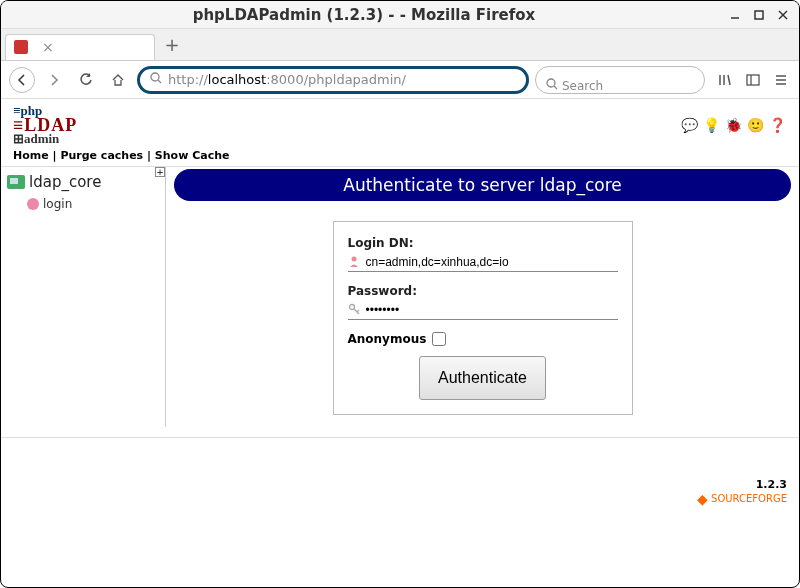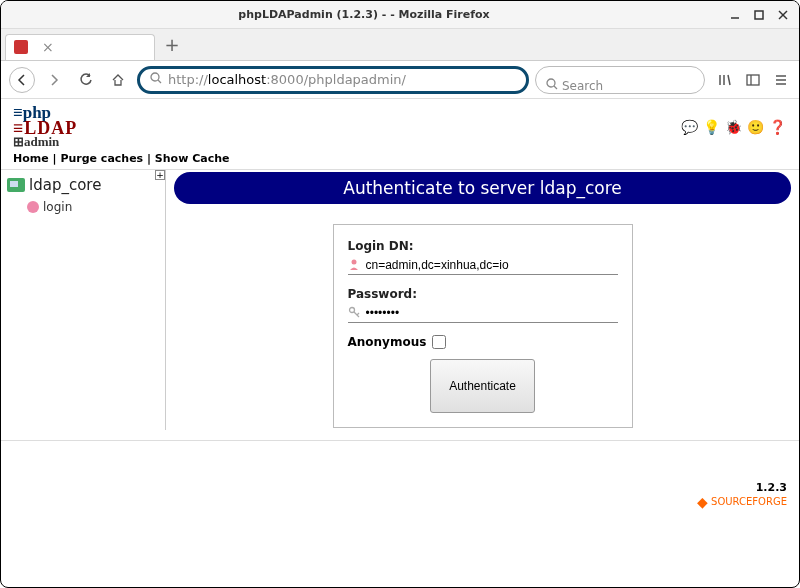--- a/index.html
+++ b/index.html
@@ -1,39 +1,39 @@
 <!DOCTYPE html>
 <html><head>
 <meta charset="utf-8">
 <style>
 * { box-sizing: border-box; margin: 0; padding: 0; }
 body { font-family: "DejaVu Sans", Arial, sans-serif; font-size: 12px; background: #fff; width: 800px; height: 588px; overflow: hidden; border: 1px solid #000; border-radius: 8px; }
 .titlebar { height: 28px; display: flex; align-items: center; padding: 0 8px; background: #f5f5f5; border-bottom: 1px solid #ddd; }
-.titlebar .title { flex: 1; text-align: center; font-size: 11px; font-weight: bold; color: #333; }
+.titlebar .title { flex: 1; text-align: center; font-size: 15px; font-weight: bold; color: #333; }
 .winbtn { width: 16px; height: 16px; margin-left: 8px; display: flex; align-items: center; justify-content: center; cursor: pointer; }
 .tabbar { height: 32px; display: flex; align-items: center; background: #f0f0f0; border-bottom: 1px solid #ccc; padding-left: 4px; }
 .tab { display: flex; align-items: center; height: 26px; padding: 0 8px; background: #fff; border: 1px solid #ccc; border-bottom: none; border-radius: 4px 4px 0 0; font-size: 12px; color: #333; margin-top: 4px; min-width: 150px; }
 .tab .favicon { width: 14px; height: 14px; margin-right: 6px; background: #cc3333; border-radius: 2px; }
 .tab .label { flex: 1; white-space: nowrap; overflow: hidden; text-overflow: ellipsis; }
 .tab .close { margin-left: 8px; color: #888; cursor: pointer; font-size: 14px; }
 .newtab { width: 26px; height: 26px; display: flex; align-items: center; justify-content: center; color: #666; font-size: 18px; cursor: pointer; margin-left: 4px; }
 .navbar { height: 38px; display: flex; align-items: center; padding: 4px 8px; gap: 6px; border-bottom: 1px solid #ddd; }
 .navbtn { width: 26px; height: 26px; border: 1px solid #bbb; border-radius: 50%; display: flex; align-items: center; justify-content: center; background: #fff; cursor: pointer; }
 .navbtn.plain { border: none; background: transparent; }
 .urlbar { flex: 1; display: flex; align-items: center; height: 28px; border: 3px solid #0c4a6e; border-radius: 14px; padding: 0 10px; background: #fff; }
 .urlbar .mag { color: #888; margin-right: 6px; }
 .urlbar .urltext { flex: 1; font-size: 13px; color: #888; }
 .urlbar .urltext b { color: #000; font-weight: normal; }
 .searchbar { width: 170px; display: flex; align-items: flex-end; height: 28px; border: 1px solid #bbb; border-radius: 14px; padding: 0 10px; background: #fff; color: #888; }
 .righticons { display: flex; gap: 8px; margin-left: 4px; }
 .righticons .ic { width: 20px; display: flex; align-items: center; justify-content: center; color: #555; cursor: pointer; }
 .content { height: calc(588px - 28px - 32px - 38px); overflow: auto; position: relative; }
 .logorow { display: flex; align-items: center; padding: 6px 12px 2px 12px; }
 .logo { font-family: Georgia, serif; font-weight: bold; line-height: 0.9; }
-.logo .l1 { color: #003366; font-size: 17px; }
+.logo .l1 { color: #003366; font-size: 13px; }
 .logo .l2 { color: #8b0000; font-size: 18px; letter-spacing: 1px; }
 .logo .l3 { color: #333; font-size: 13px; }
 .hdricons { margin-left: auto; display: flex; gap: 4px; }
 .hdricons span { width: 18px; height: 18px; display: inline-flex; align-items: center; justify-content: center; font-size: 14px; cursor: pointer; }
 .linkbar { padding: 2px 12px 4px 12px; font-size: 11px; font-weight: bold; border-bottom: 1px solid #ddd; }
 .linkbar a { color: #000; text-decoration: none; cursor: pointer; }
 .mainrow { display: flex; }
 .sidebar { width: 165px; border-right: 1px solid #ccc; padding: 2px 2px; position: relative; min-height: 260px; }
 .sidebar .expand { position: absolute; top: 0; right: 0; width: 10px; height: 10px; border: 1px solid #888; font-size: 9px; line-height: 8px; text-align: center; cursor: pointer; background: #fff; }
 .server { display: flex; align-items: center; padding: 4px; font-size: 15px; color: #222; }
@@ -43,21 +43,21 @@
 .loginlink .pic { width: 12px; height: 12px; background: #e8a; border-radius: 50%; margin-right: 4px; }
 .mainpane { flex: 1; padding: 0 8px; }
 .banner { background: #000080; color: #fff; text-align: center; padding: 6px 0; font-size: 17px; font-weight: normal; margin-top: 2px; border-radius: 16px; }
 .authbox { width: 300px; margin: 20px auto 0 auto; border: 1px solid #bbb; padding: 12px 14px 14px 14px; background: #fff; }
 .authbox .lbl { font-size: 12px; font-weight: bold; color: #222; margin-top: 2px; margin-bottom: 3px; }
 .authbox .fld { display: flex; align-items: center; border-bottom: 1px solid #888; padding: 2px 0; margin-bottom: 12px; }
 .authbox .fld .ficon { width: 14px; height: 14px; margin-right: 4px; }
 .authbox .fld input { border: none; outline: none; flex: 1; font-size: 12px; background: transparent; }
 .anonrow { display: flex; align-items: flex-start; font-size: 12px; font-weight: bold; margin: 6px 0 10px 0; }
 .anonrow input { margin-left: 6px; width: 14px; height: 14px; }
-.authbtn { display: block; margin: 0 auto; padding: 19px 18px; border: 1px solid #999; border-radius: 3px; background: linear-gradient(#f8f8f8,#e0e0e0); font-size: 12px; cursor: pointer; }
+.authbtn { display: block; margin: 0 auto; padding: 12px 18px; border: 1px solid #999; border-radius: 3px; background: linear-gradient(#f8f8f8,#e0e0e0); font-size: 16px; cursor: pointer; }
 .footer { text-align: right; padding: 4px 12px; font-size: 11px; border-top: 1px solid #ddd; margin-top: 10px; }
 .footer .ver { font-weight: bold; color: #000; margin-top: 36px; }
 .footer .sf { color: #f60; font-size: 10px; }
 .footer .sf .dot { color: #f60; font-size: 14px; vertical-align: middle; }
 </style>
 </head>
 <body>
 
 <div class="titlebar">
   <div class="title">phpLDAPadmin (1.2.3) - - Mozilla Firefox</div>

